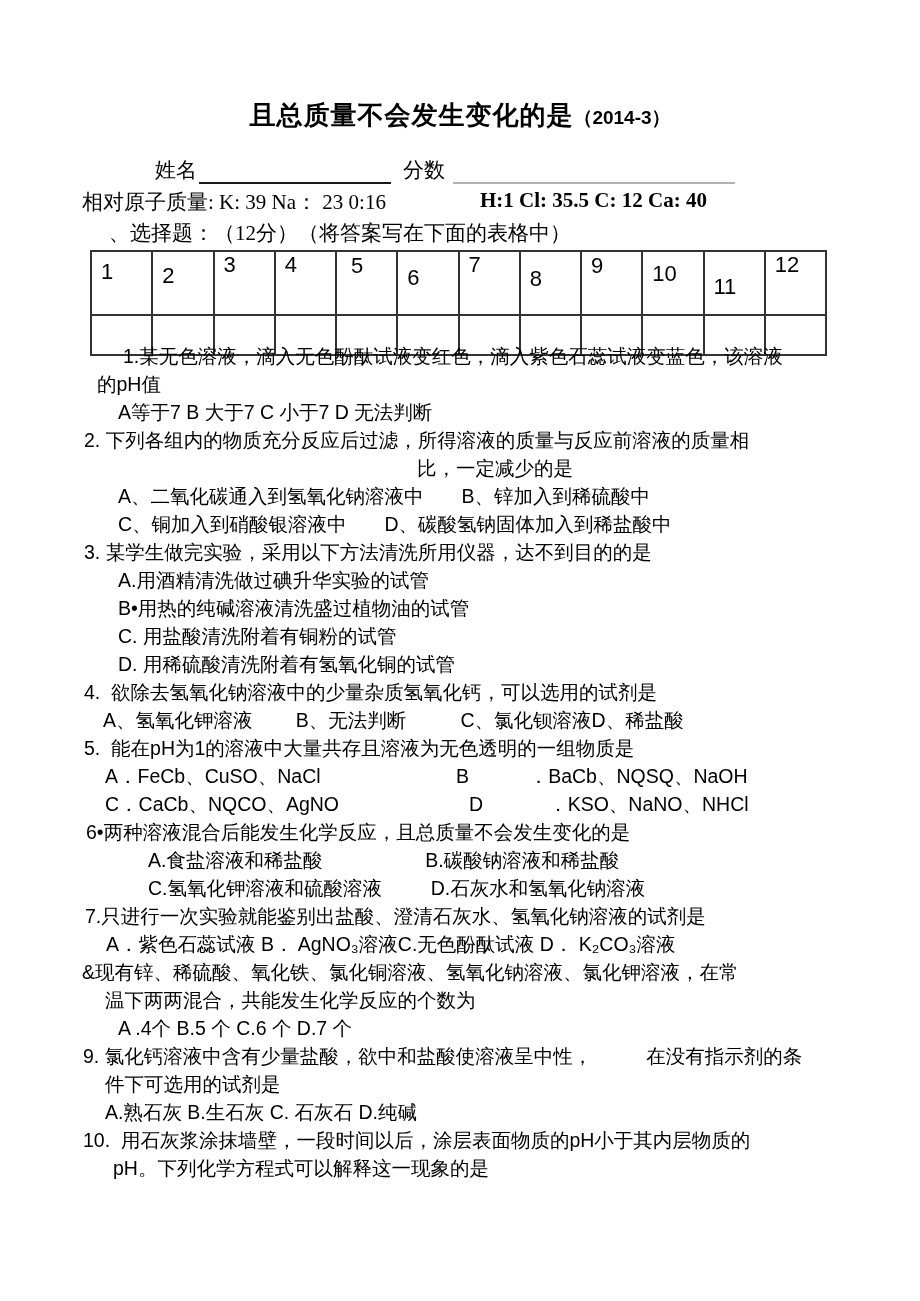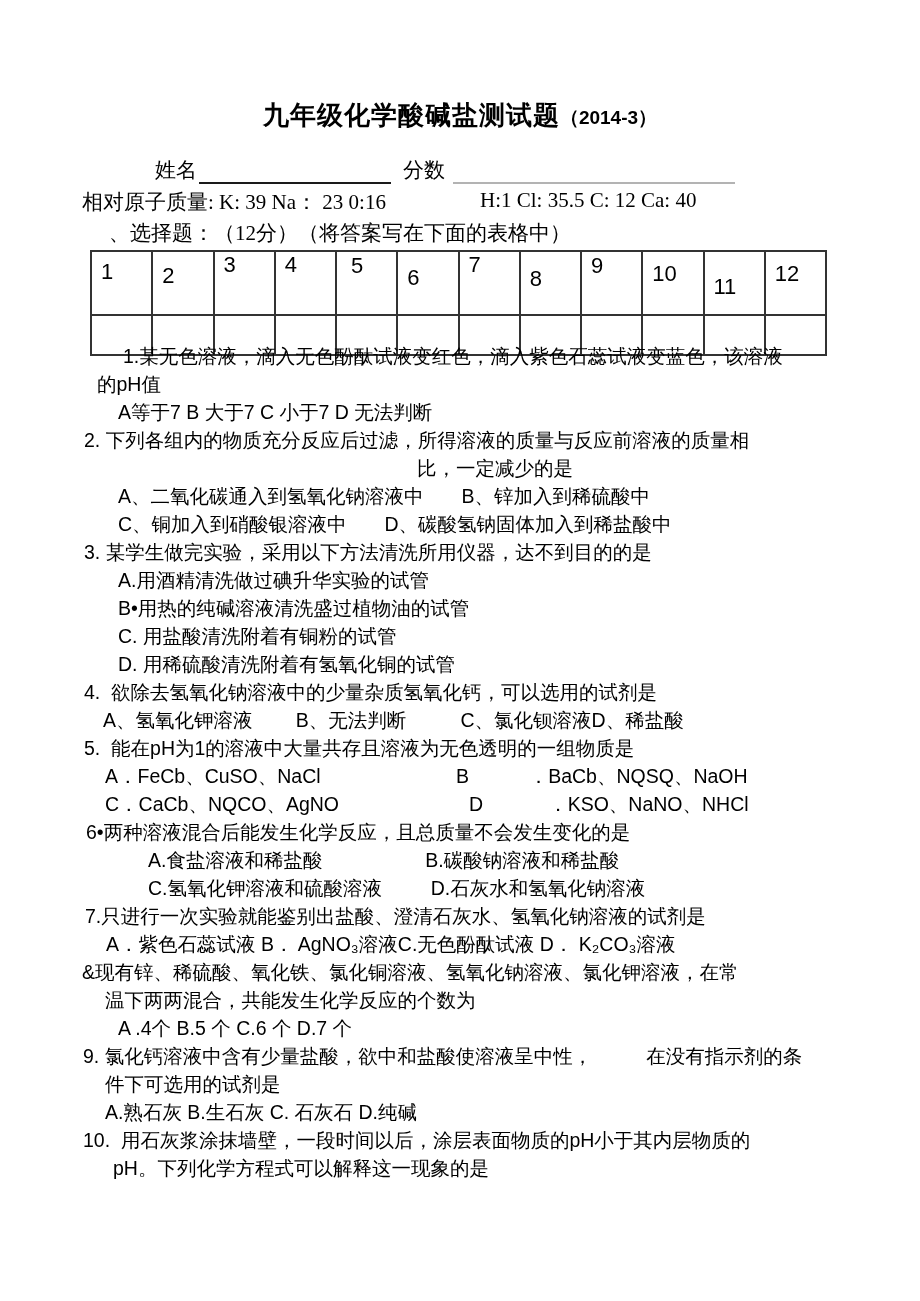--- a/index.html
+++ b/index.html
@@ -35,21 +35,21 @@
   .name-row{top:156px;left:155px;}
   .blank{
     display:inline-block;
     height:21px;
     vertical-align:bottom;
   }
   .blank.name{width:192px;border-bottom:2px solid #1a1a1a;margin-left:2px;}
   .blank.score{width:282px;border-bottom:2px solid #b3b3b3;margin-left:8px;}
   .score-label{margin-left:12px;}
   .atomic-left{top:188px;left:82px;}
-  .atomic-right{top:188px;left:480px;}
+  .atomic-right{top:188px;left:480px;font-weight:bold;}
   .section-heading{top:219px;left:109px;}
   
   table.answers{
     position:absolute;top:250px;left:90px;
     width:737px;
     border-collapse:collapse;
     table-layout:fixed;
   }
   table.answers td{
     border:2px solid #333;
@@ -64,38 +64,38 @@
   table.answers tr.hdr td:nth-child(2){padding-top:11px;}
   table.answers tr.hdr td:nth-child(3){padding-top:0;}
   table.answers tr.hdr td:nth-child(4){padding-top:0;}
   table.answers tr.hdr td:nth-child(5){padding-top:1px;padding-left:14px;}
   table.answers tr.hdr td:nth-child(6){padding-top:13px;}
   table.answers tr.hdr td:nth-child(7){padding-top:0;}
   table.answers tr.hdr td:nth-child(8){padding-top:14px;}
   table.answers tr.hdr td:nth-child(9){padding-top:1px;}
   table.answers tr.hdr td:nth-child(10){padding-top:9px;}
   table.answers tr.hdr td:nth-child(11){padding-top:22px;}
-  table.answers tr.hdr td:nth-child(12){padding-top:9px;}
+  table.answers tr.hdr td:nth-child(12){}
   
   .lines{
     position:absolute;top:342px;left:82px;width:800px;
   }
   .line{
     height:28px;
     line-height:28px;
     font-size:19.5px;
     white-space:pre;
   }
 </style>
 </head>
 <body>
 
 <div class="page">
 
-  <div class="title-row"><span>九年级化学酸碱盐测试题</span><span class="edition">（2014-3）</span></div>
+  <div class="title-row"><span>且总质量不会发生变化的是</span><span class="edition">（2014-3）</span></div>
 
   <div class="meta name-row"><span>姓名</span><span class="blank name"></span><span class="score-label">分数</span><span class="blank score"></span></div>
 
   <div class="meta atomic-left">相对原子质量: K: 39 Na： 23 0:16</div>
   <div class="meta atomic-right">H:1 Cl: 35.5 C: 12 Ca: 40</div>
 
   <div class="meta section-heading">、选择题：（12分）（将答案写在下面的表格中）</div>
 
   <table class="answers">
     <tbody>

